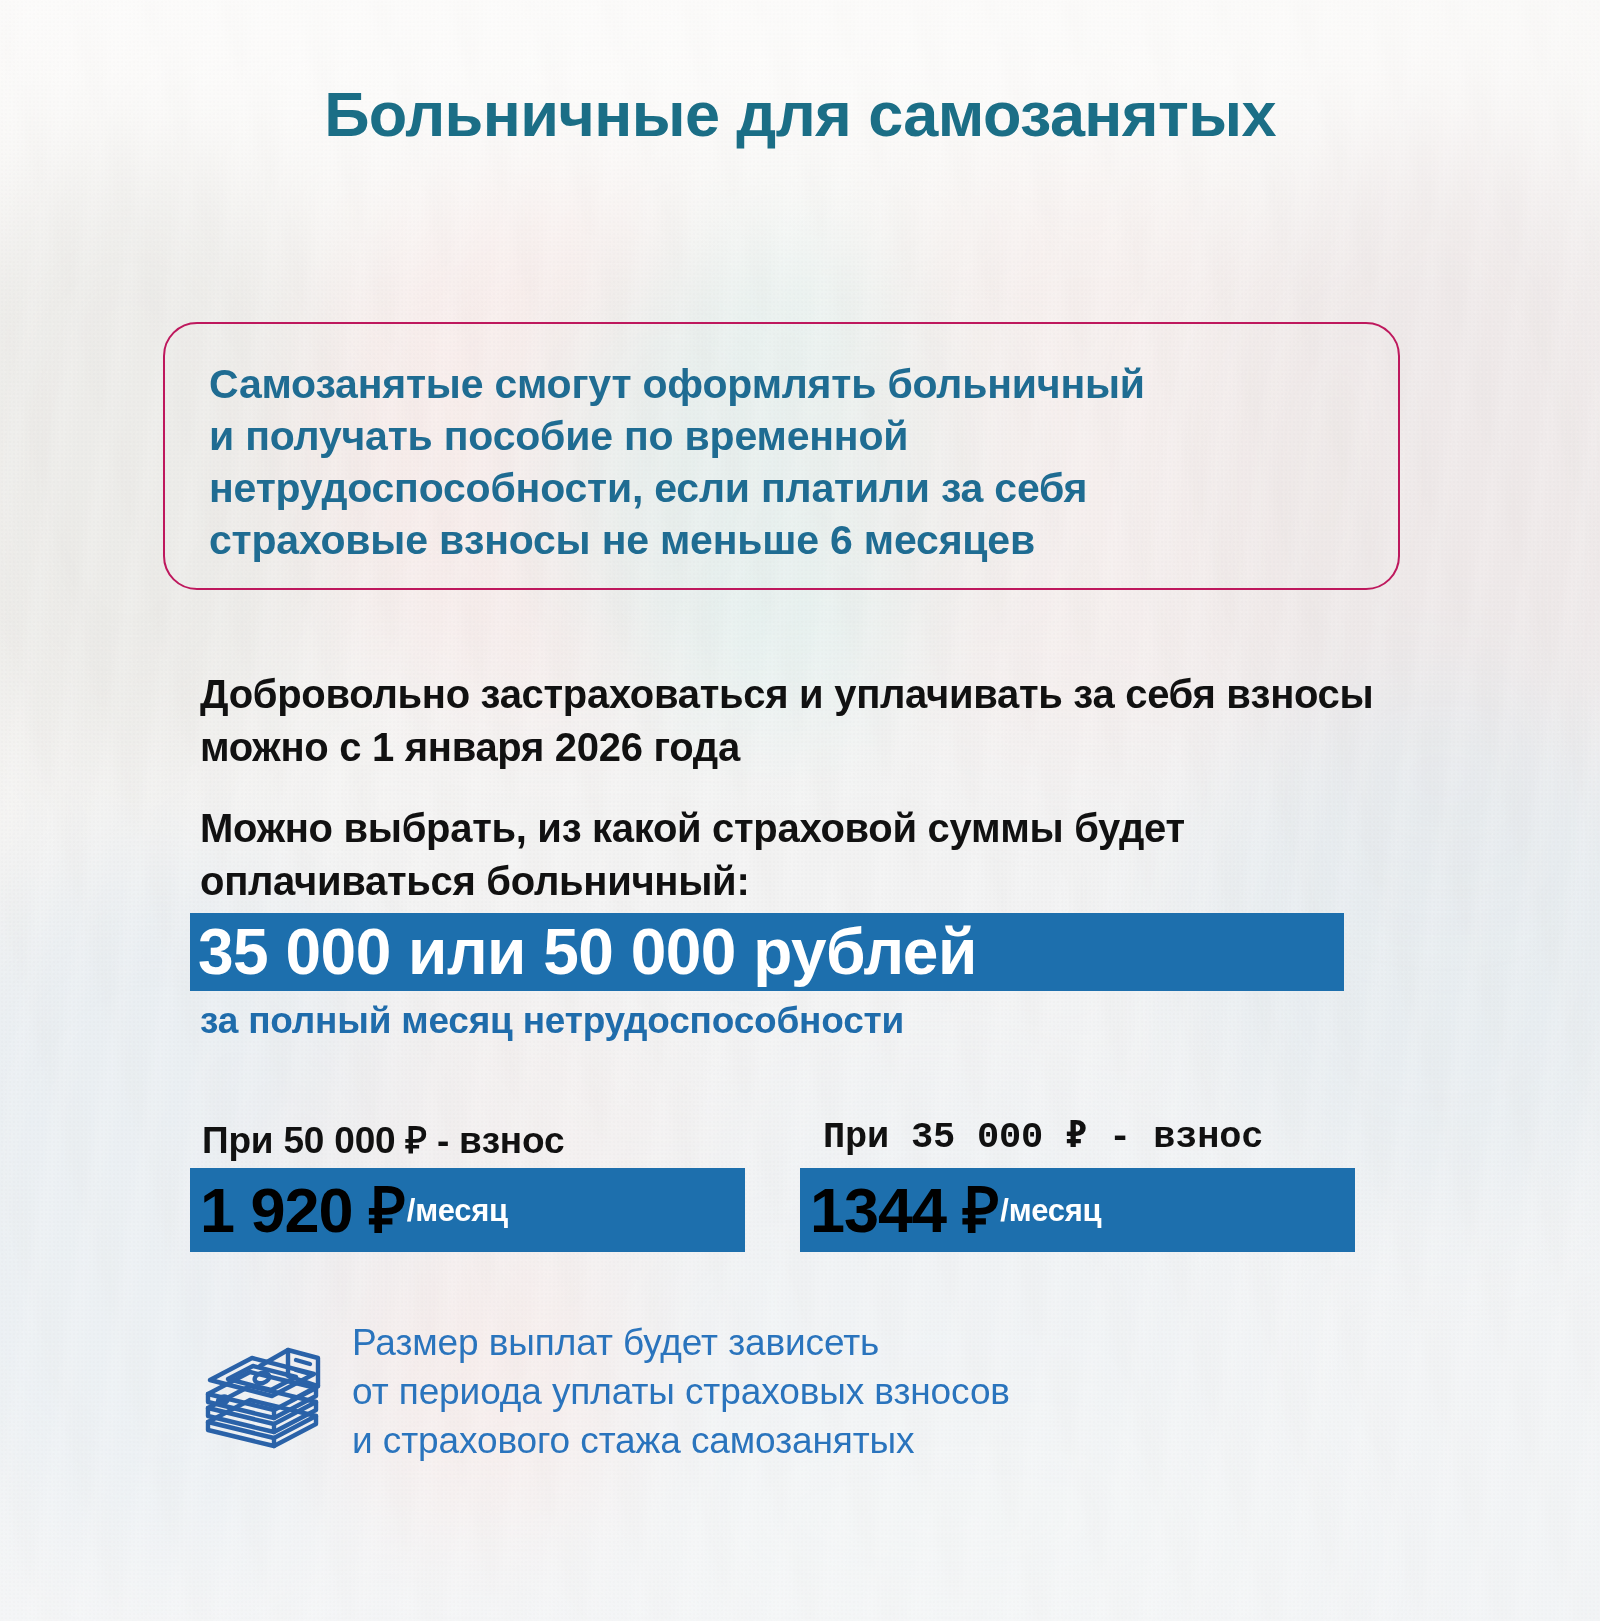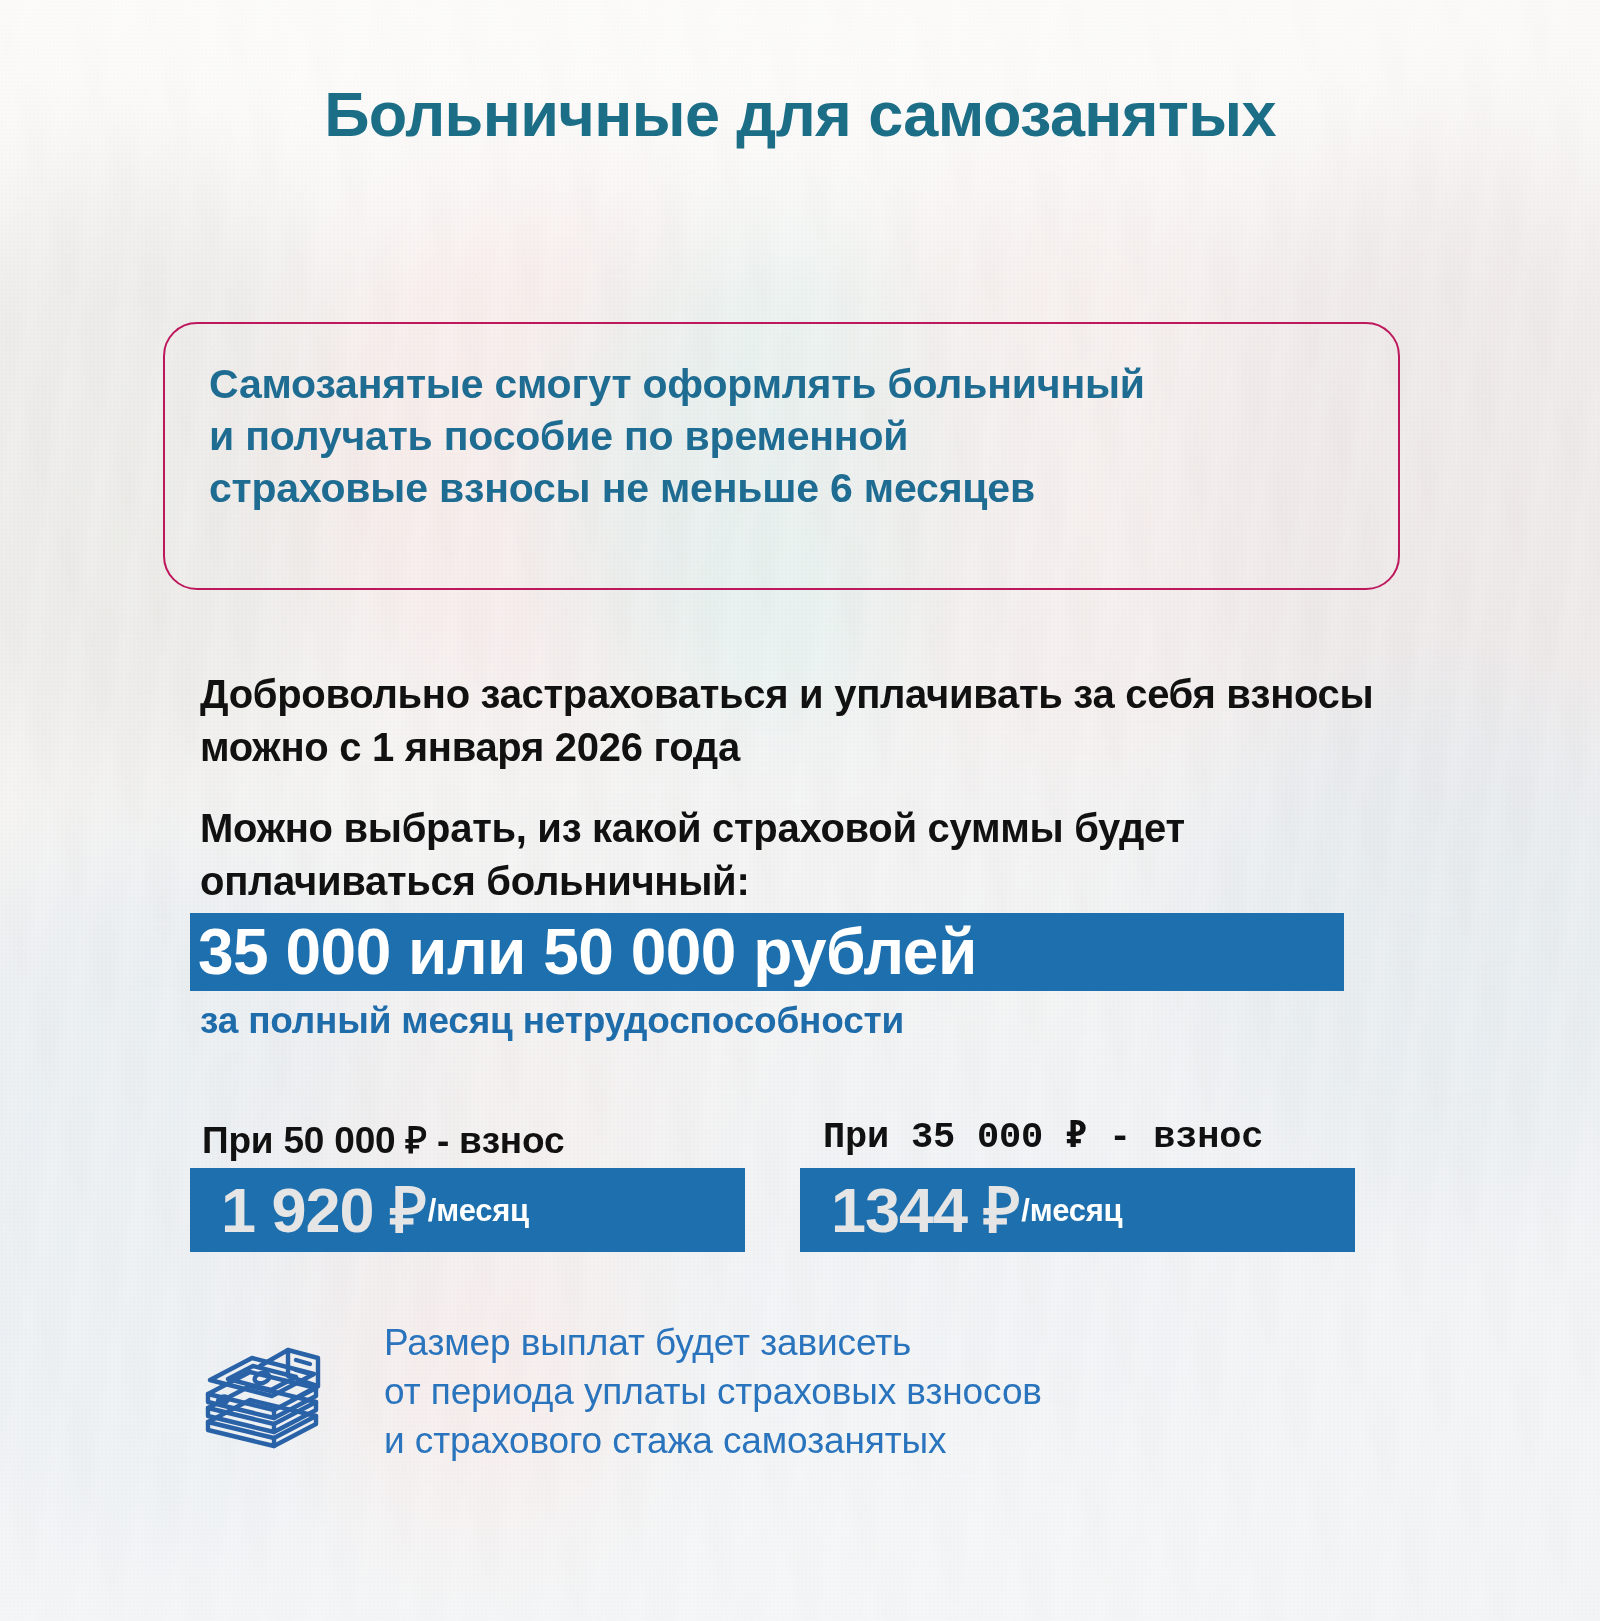--- a/index.html
+++ b/index.html
@@ -189,26 +189,25 @@
   .label-right { left: 823px; top: 1113px; font-family: Liberation Mono, monospace; }
 
   .band-amount {
     height: 84px;
     padding-left: 10px;
   }
   .band-left  { left: 190px; top: 1168px; width: 545px; }
   .band-right { left: 800px; top: 1168px; width: 545px; text-align: right; }
 
   .amount-num {
-    color: #e5e5e5;
+    color: #000000;
     font-size: 63px;
     font-weight: 700;
     line-height: 63px;
     letter-spacing: -1px;
-    margin-left: 21px;
   }
   .amount-unit {
     color: #ffffff;
     font-size: 31px;
     font-weight: 700;
     line-height: 41px;
     letter-spacing: -0.3px;
     margin-left: 2px;
   }
 
@@ -227,21 +226,20 @@
     width: 132px;
     height: 132px;
   }
 
   .footnote-text {
     font-size: 37px;
     line-height: 49px;
     font-weight: 400;
     color: #2a74bd;
     letter-spacing: -0.1px;
-    margin-left: 32px;
   }
 </style>
 </head>
 <body>
 
 <div class="poster">
 
   <div class="bg-layer bg-base"></div>
   <div class="bg-layer bg-blobs">
     <span class="blob b1"></span>
@@ -261,20 +259,21 @@
   <div class="bg-layer bg-grain"></div>
   <div class="bg-layer bg-veil"></div>
 
   <div class="content">
 
     <div class="title">Больничные для самозанятых</div>
 
     <div class="callout">
       <div class="callout-text">Самозанятые смогут оформлять больничный</div>
       <div class="callout-text">и получать пособие по временной</div>
+      <div class="callout-text">нетрудоспособности, если платили за себя</div>
       <div class="callout-text">страховые взносы не меньше 6 месяцев</div>
     </div>
 
     <div class="para para-1">Добровольно застраховаться и уплачивать за себя взносы можно с 1 января 2026 года</div>
     <div class="para para-2">Можно выбрать, из какой страховой суммы будет оплачиваться больничный:</div>
 
     <div class="band band-main">
       <span class="band-main-text">35 000 или 50 000 рублей</span>
     </div>
 

